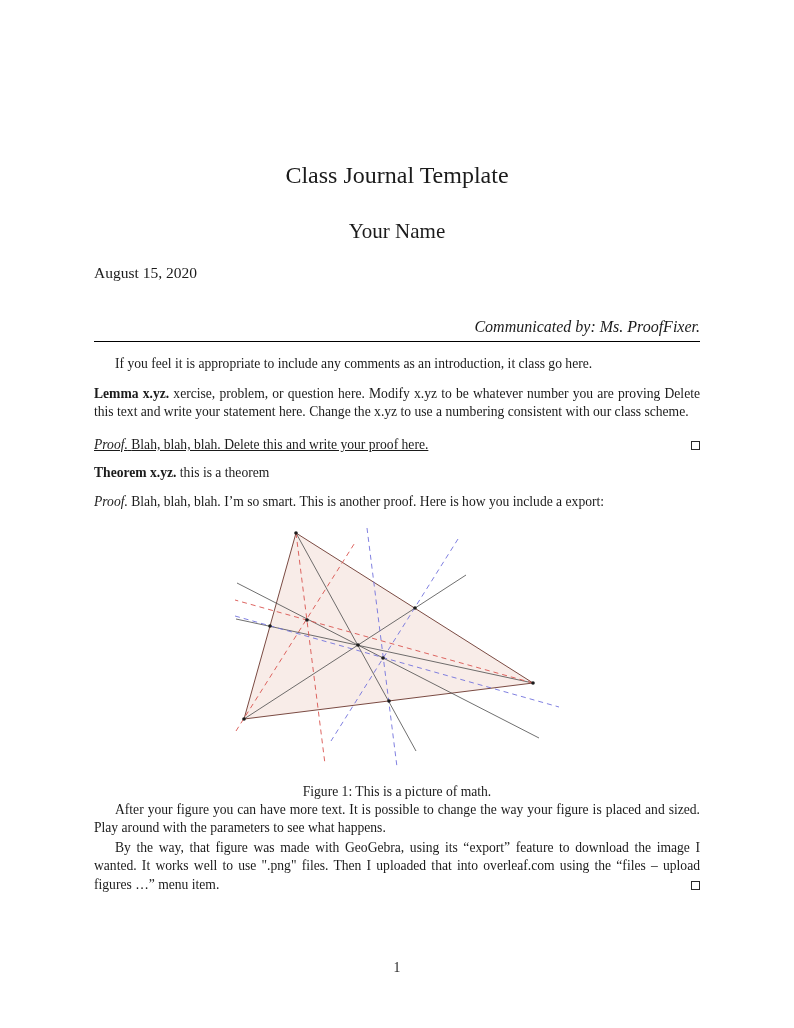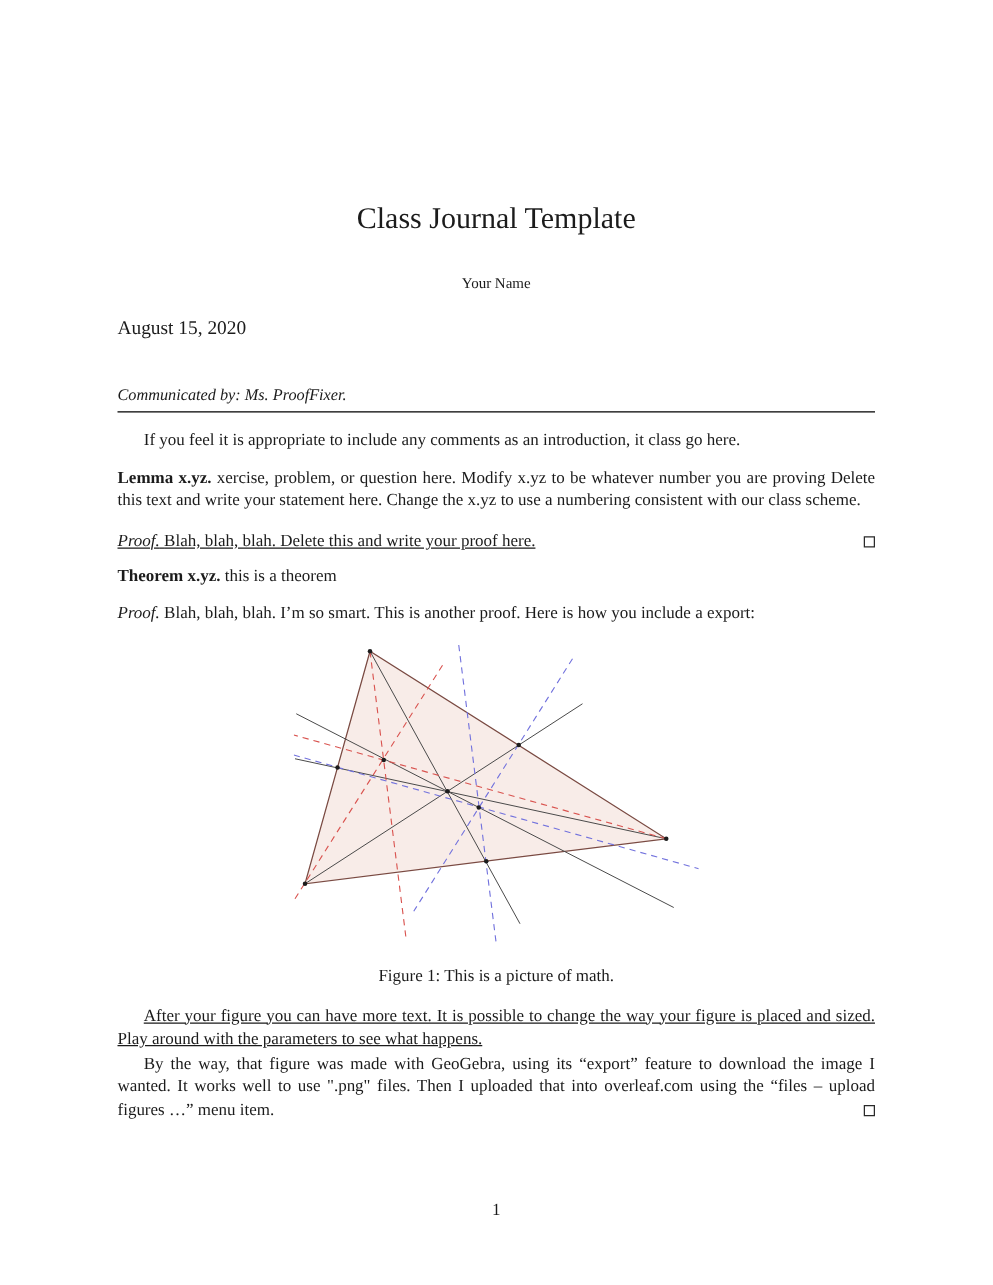--- a/index.html
+++ b/index.html
@@ -5,35 +5,35 @@
   * { margin:0; padding:0; box-sizing:border-box; }
   html, body { background:#ffffff; }
   body {
     width:794px; height:1028px; position:relative; overflow:hidden;
     font-family:"Liberation Serif", "DejaVu Serif", serif;
     color:#1b1b1b;
   }
   .page { position:absolute; inset:0; padding:16px 94px; }
 
   .title   { text-align:center; font-size:24px; margin-top:146px; font-weight:normal; }
-  .author  { text-align:center; font-size:12px; margin-top:30px; }
+  .author  { text-align:center; font-size:21px; margin-top:30px; }
   .date    { text-align:left; font-size:15.5px; margin-top:20px; }
-  .communicated { text-align:left; font-size:13px; font-style:italic; margin-top:36px; }
+  .communicated { text-align:right; font-size:16px; font-style:italic; margin-top:36px; }
   .rule { border-bottom:1.3px solid #000; margin-top:5px; }
 
   p.body-par {
     font-size:13.6px; line-height:18.6px; text-align:justify;
   }
   .indent { text-indent:21px; }
   .mt-intro   { margin-top:13px; }
   .mt-lemma   { margin-top:11px; }
   .mt-proof1  { margin-top:14px;text-decoration:underline; }
   .mt-theorem { margin-top:10px; }
   .mt-proof2  { margin-top:10px; }
-  .mt-after1  { margin-top:15px;text-decoration:underline; }
+  .mt-after1  { margin-top:1px; }
   .mt-after2  { margin-top:1px; }
 
   .bold { font-weight:bold; }
   .it   { font-style:italic; }
 
   .qed {
     float:right; width:9px; height:9px;
     border:1px solid #2a2a2a; margin-top:5px; margin-left:8px;
   }
 

